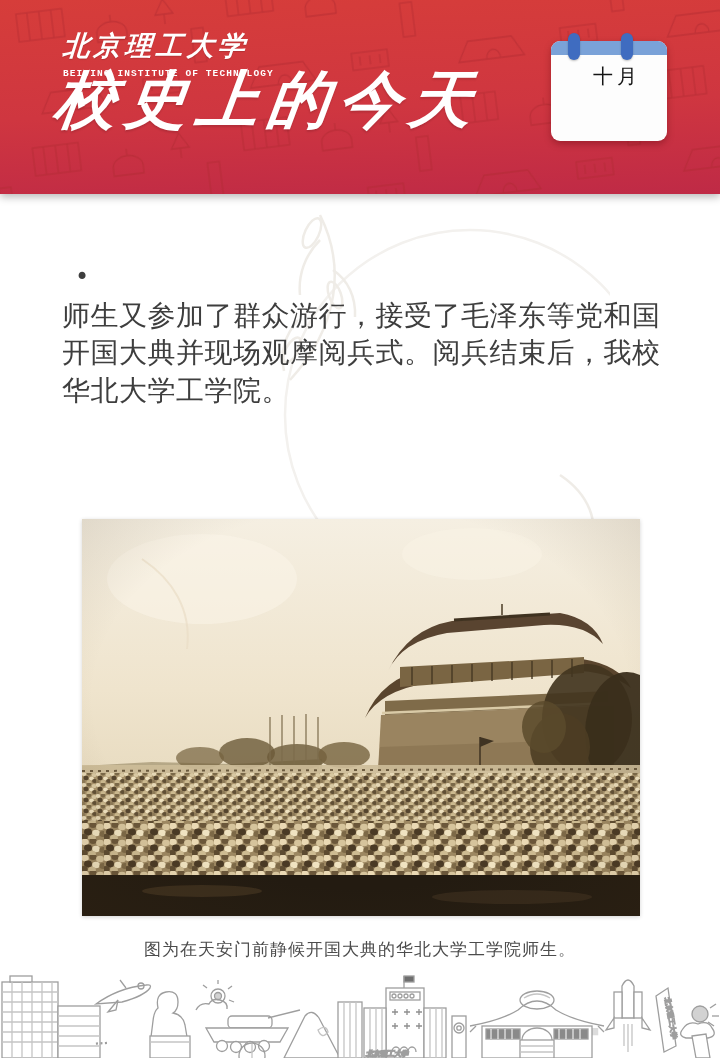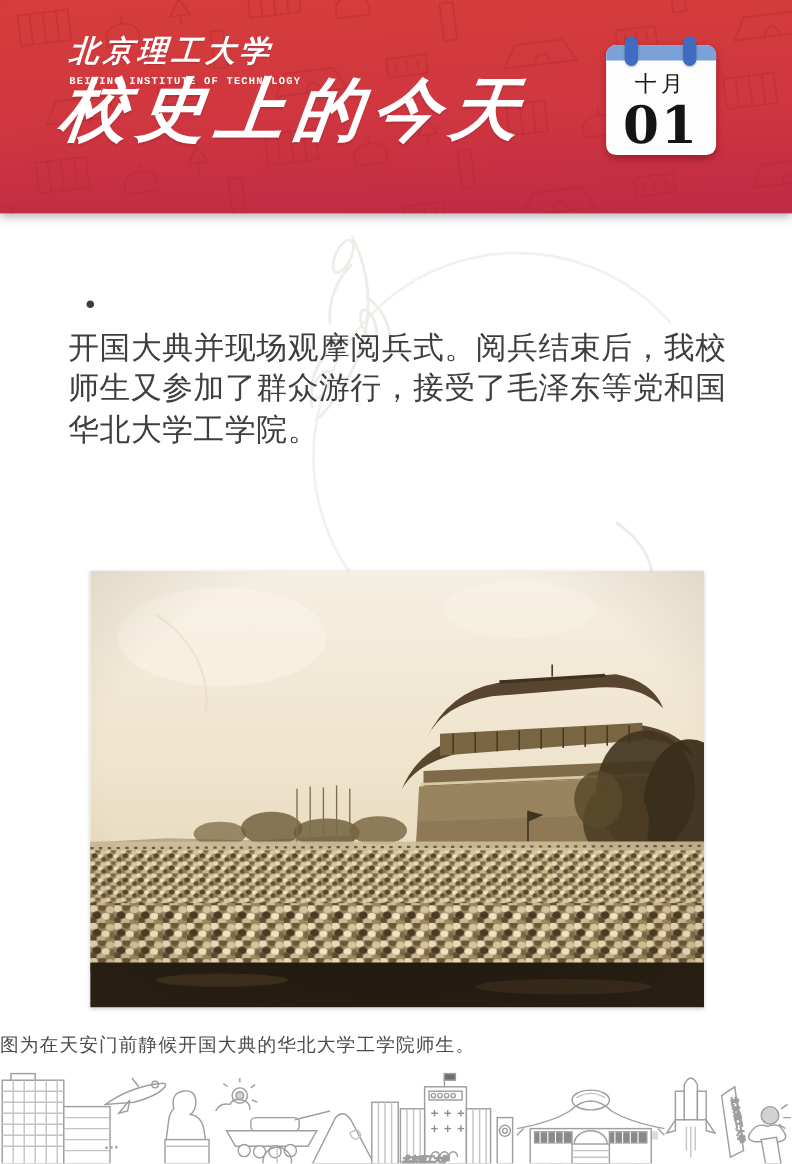--- a/index.html
+++ b/index.html
@@ -35,21 +35,21 @@
   
   .calendar{position:absolute;left:551px;top:33px;width:100px;height:110px;}
   .cal-pin{
     position:absolute;top:0;width:12px;height:27px;border-radius:6px;
     background:#3f6cc0;z-index:3;box-shadow:0 1px 2px rgba(0,0,0,.25);
   }
   .cal-pin.left{left:17px;} .cal-pin.right{left:70px;}
   .cal-card{
     position:absolute;left:0;top:8px;width:100px;height:100px;
     background:#fdfdfd;border-radius:9px;
-    box-shadow:0 3px 7px rgba(80,0,10,.35);overflow:hidden;z-index:2;
+    box-shadow:0 3px 7px rgba(80,0,10,.35);overflow:hidden;z-index:2;padding-left:16px;
   }
   .cal-band{position:absolute;left:0;top:0;width:100%;height:14px;background:#7aa2d8;}
   .cal-month{
     margin-top:22px;text-align:center;font-size:20px;color:#141414;
     font-family:"DejaVu Serif",serif;letter-spacing:4px;
   }
   .cal-day{
     text-align:center;font-size:47px;line-height:50px;font-weight:bold;color:#141414;
     font-family:"DejaVu Serif",serif;letter-spacing:2px;
   }
@@ -62,21 +62,21 @@
   }
   .article-line.first{padding-left:58px;}
   .bullet{position:absolute;left:13px;top:0;font-size:24px;color:#3e3e3e;}
   
   .photo{
     position:absolute;left:82px;top:519px;width:558px;height:397px;z-index:2;
     box-shadow:0 1px 4px rgba(0,0,0,.18);
   }
   .photo svg{display:block;width:100%;height:100%;}
   .caption{
-    position:absolute;left:0;top:938px;width:720px;text-align:left;
+    position:absolute;left:0;top:938px;width:720px;text-align:center;
     font-size:17px;color:#4c4c4c;letter-spacing:1px;z-index:2;
   }
   
   .footer-art{position:absolute;left:0;top:974px;width:720px;height:84px;z-index:1;}
 </style>
 </head>
 <body>
 
 <div class="page">
 
@@ -112,21 +112,20 @@
     </div>
 
     <div class="main-title">校史上的今天</div>
 
     <div class="calendar">
       <div class="cal-pin left"></div>
       <div class="cal-pin right"></div>
       <div class="cal-card">
         <div class="cal-band"></div>
         <div class="cal-month">十月</div>
-        <div class="cal-day">01</div>
       </div>
     </div>
   </div>
 
   <svg class="leaf-watermark" width="440" height="360" xmlns="http://www.w3.org/2000/svg">
     <g stroke="#efece7" stroke-width="2.5" fill="none">
       <circle cx="300" cy="230" r="185" stroke="#f3f1ee"></circle>
       <path d="M150,30 C175,80 170,140 120,195"></path>
       <path d="M150,55 C135,70 128,90 130,110"></path>
       <path d="M163,85 C178,95 186,112 185,132"></path>
@@ -135,22 +134,22 @@
       <ellipse cx="165" cy="110" rx="6" ry="14" transform="rotate(-20 165 110)"></ellipse>
       <ellipse cx="122" cy="165" rx="6" ry="14" transform="rotate(30 122 165)"></ellipse>
       <path d="M390,290 C420,310 430,340 418,358"></path>
     </g>
   </svg>
 
   <div class="article">
     <div class="article-line first">
       <span class="bullet">•</span>
     </div>
+    <div class="article-line">师生又参加了群众游行，接受了毛泽东等党和国</div>
     <div class="article-line">开国大典并现场观摩阅兵式。阅兵结束后，我校</div>
-    <div class="article-line">师生又参加了群众游行，接受了毛泽东等党和国</div>
     <div class="article-line">华北大学工学院。</div>
   </div>
 
   <div class="photo">
     <svg viewBox="0 0 558 397" preserveAspectRatio="none" xmlns="http://www.w3.org/2000/svg">
       <defs>
         <linearGradient id="sky" x1="0" y1="0" x2="0" y2="1">
           <stop offset="0" stop-color="#f5efe2"></stop>
           <stop offset="0.55" stop-color="#efe4cd"></stop>
           <stop offset="1" stop-color="#e4d7ba"></stop>

